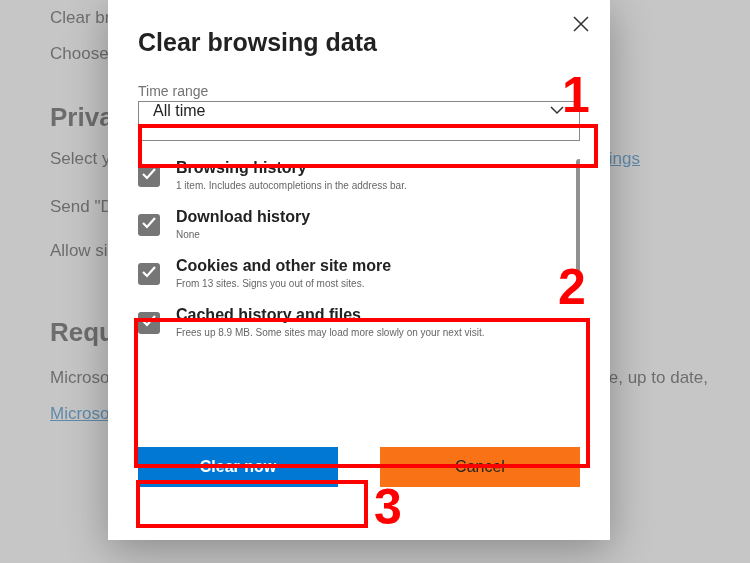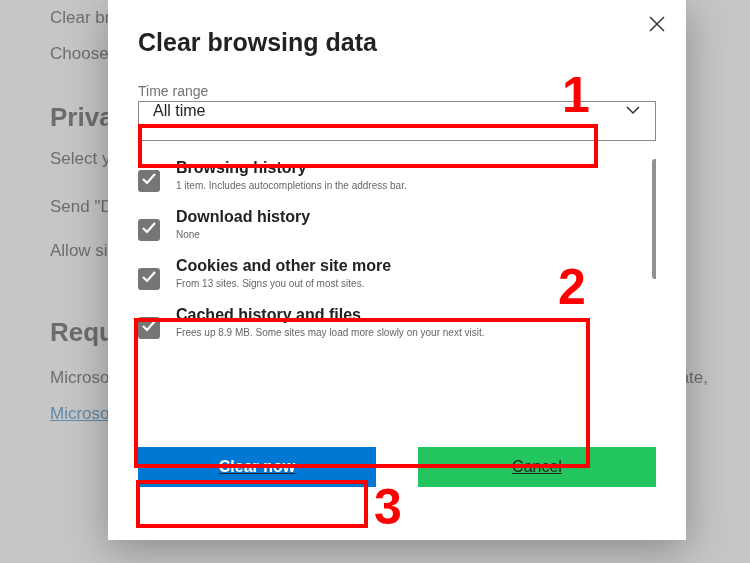--- a/index.html
+++ b/index.html
@@ -24,21 +24,21 @@
     color: #222;
   }
   .bg .line { margin: 16px 0; }
   .bg h2 { font-size: 26px; font-weight: 600; margin-top: 38px; margin-bottom: 10px;}
   .bg a { color: #0067b8; text-decoration: underline; }
 
   .dialog {
     position: absolute;
     left: 108px;
     top: 0;
-    width: 578px;
+    width: 502px;
     height: 540px;
     background: #fff;
     box-shadow: 0 10px 40px rgba(0,0,0,0.3);
     padding: 22px 30px 18px 30px;
   }
   .dialog .close {
     position: absolute;
     right: 14px;
     top: 10px;
     width: 30px; height: 30px;
@@ -81,51 +81,50 @@
     position: absolute;
     right: -2px;
     top: 0;
     width: 6px;
     height: 120px;
     background: #909090;
     border-radius: 3px;
   }
   .item {
     display: flex;
-    align-items: flex-end;
+    align-items: center;
     margin-bottom: 16px;
   }
   .cb {
     width: 22px; height: 22px;
     background: #767676;
     border-radius: 3px;
     margin-right: 16px;
     display: flex; align-items:center; justify-content:center;
     flex-shrink: 0;
     cursor: pointer;
   }
   .cb svg { width: 16px; height: 16px; }
   .item-title { font-size: 16px; font-weight: 600; margin-bottom: 2px; }
   .item-desc { font-size: 10px; color: #666; line-height: 1.3; }
 
   .buttons {
     display: flex;
     gap: 14px;
     margin-top: 8px;
-    text-decoration: underline;
   }
   .btn {
     flex: 1;
     height: 40px;
     border: none;
     font-size: 16px;
     cursor: pointer;
   }
   .btn-primary { background: #0078d4; color: #fff; font-weight: 600; }
-  .btn-secondary { background: #22c55e; color: #222; margin-left: 28px; }
+  .btn-secondary { background: #f97316; color: #222; margin-left: 28px; }
 
   .highlight {
     position: absolute;
     border: 4px solid #ff0000;
     pointer-events: none;
   }
   .callout {
     position: absolute;
     color: #ff0000;
     font-size: 50px;

